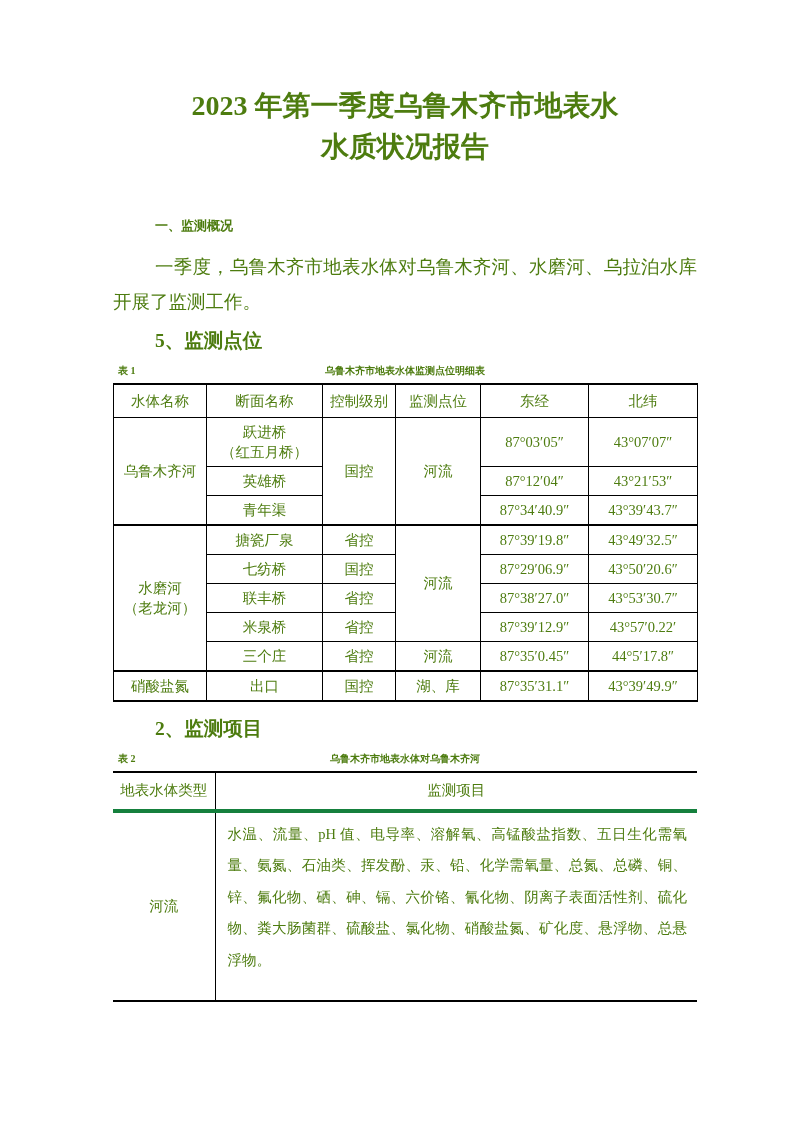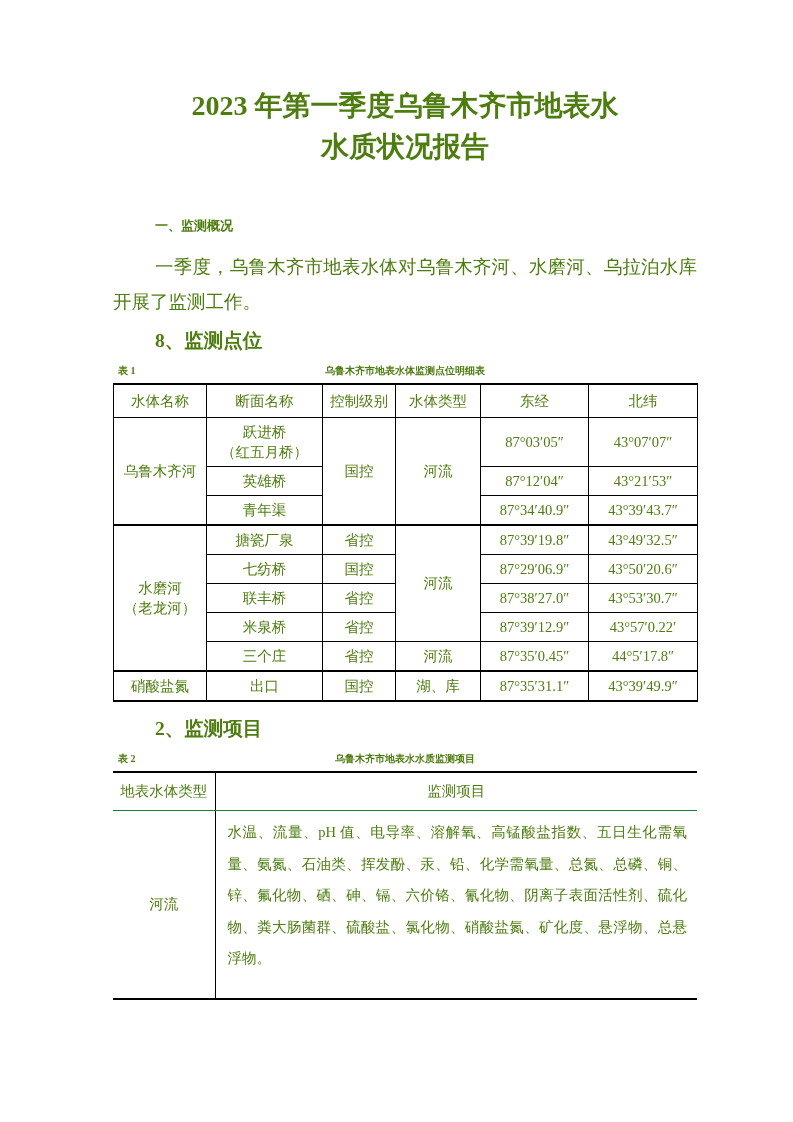--- a/index.html
+++ b/index.html
@@ -77,21 +77,21 @@
     line-height: 1.38;
     vertical-align: middle;
     white-space: pre-line;
     font-weight: normal;
   }
   #table1 thead th { height: 33px; }
   #table1 tr.group-start td { border-top: 2px solid #000; }
   
   #table2 { border-top: 2.5px solid #000; border-bottom: 2.5px solid #000; }
   #table2 th {
-    border-bottom: 1px solid #15803d;
+    border-bottom: 4px solid #15803d;
     height: 39px;
     font-weight: normal;
     vertical-align: middle;
   }
   #table2 th:first-child, #table2 td:first-child { border-right: 1px solid #000; }
   #table2 td { vertical-align: middle; padding: 6px 4px; }
   #table2 td.items {
     text-align: justify;
     line-height: 2.18;
     padding: 6px 10px 23px 12px;
@@ -102,42 +102,42 @@
 
 <div class="page">
   <div class="content">
 
     <h1 class="doc-title"><span>2023 年第一季度乌鲁木齐市地表水</span><br><span>水质状况报告</span></h1>
 
     <h2 class="section-heading">一、监测概况</h2>
 
     <p class="body-par">一季度，乌鲁木齐市地表水体对乌鲁木齐河、水磨河、乌拉泊水库开展了监测工作。</p>
 
-    <h3 class="sub-heading" id="sub-heading-points">8、监测点位</h3>
+    <h3 class="sub-heading" id="sub-heading-points">5、监测点位</h3>
 
     <div class="caption-row">
       <span class="tbl-label">表 1</span>
       <span class="tbl-caption">乌鲁木齐市地表水体监测点位明细表</span>
     </div>
 
     <table id="table1">
         <colgroup>
           <col style="width: 93px;">
           <col style="width: 116px;">
           <col style="width: 73px;">
           <col style="width: 85px;">
           <col style="width: 108px;">
           <col style="width: 109px;">
         </colgroup>
         <thead>
           <tr>
             <th>水体名称</th>
             <th>断面名称</th>
             <th>控制级别</th>
-            <th>水体类型</th>
+            <th>监测点位</th>
             <th>东经</th>
             <th>北纬</th>
           </tr>
         </thead>
         <tbody>
           <tr>
             <td rowspan="3">乌鲁木齐河</td>
             <td>跃进桥
 （红五月桥）</td>
             <td rowspan="3">国控</td>
@@ -197,21 +197,21 @@
             <td>87°35′31.1″</td>
             <td>43°39′49.9″</td>
           </tr>
         </tbody>
       </table>
 
     <h3 class="sub-heading" id="sub-heading-items">2、监测项目</h3>
 
     <div class="caption-row">
       <span class="tbl-label">表 2</span>
-      <span class="tbl-caption">乌鲁木齐市地表水水质监测项目</span>
+      <span class="tbl-caption">乌鲁木齐市地表水体对乌鲁木齐河</span>
     </div>
 
     <table id="table2">
         <colgroup>
           <col style="width: 102px;">
           <col style="width: 482px;">
         </colgroup>
         <thead>
           <tr>
             <th>地表水体类型</th>

